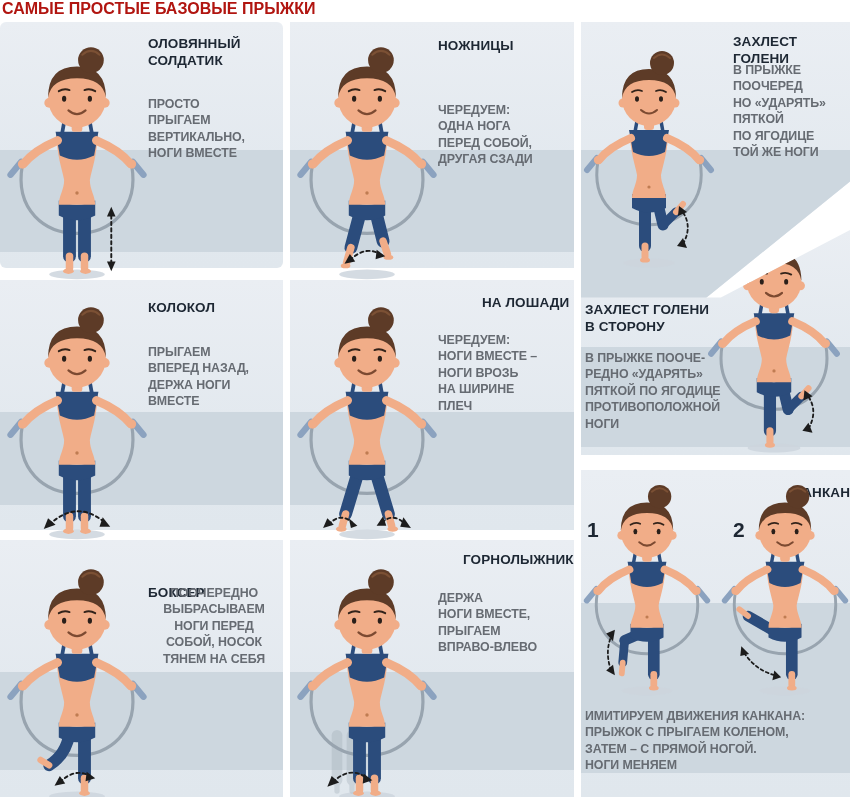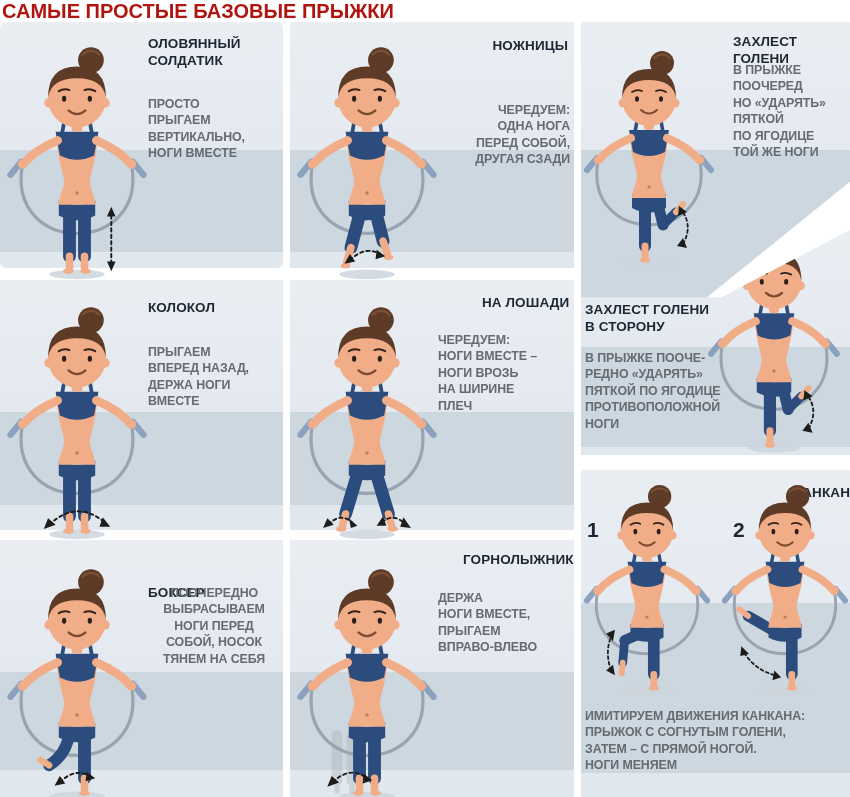--- a/index.html
+++ b/index.html
@@ -1,33 +1,33 @@
 <!DOCTYPE html>
 <html lang="ru"><head>
 <meta charset="utf-8">
 <style>
   html,body{margin:0;padding:0;background:#ffffff;}
   .board{position:relative;width:850px;height:797px;background:#ffffff;overflow:hidden;
          font-family:"Liberation Sans",sans-serif;}
-  .main-title{position:absolute;left:2px;top:0px;font-size:20px;font-weight:bold;
+  .main-title{position:absolute;left:2px;top:0px;font-size:16px;font-weight:bold;
               color:#b11510;letter-spacing:0px;white-space:nowrap;}
   .panel{position:absolute;background:linear-gradient(180deg,#eaeef3 0%,#e3e9ef 55%,#e0e7ed 100%);}
   .floor{position:absolute;left:0;right:0;background:#cdd7df;}
   .p-title{position:absolute;font-size:13.5px;font-weight:bold;color:#1d2733;
            line-height:1.25;white-space:pre-line;letter-spacing:0.1px;}
   .p-desc{position:absolute;font-size:12.4px;font-weight:bold;color:#666b72;
           line-height:1.32;white-space:pre-line;letter-spacing:-0.1px;}
   .figure{position:absolute;}
   .figure svg{display:block;width:100%;height:auto;}
   .col3{position:absolute;left:581px;top:22px;width:269px;height:775px;}
   .col3 .panel{left:0;width:269px;}
   .step-num{position:absolute;font-size:21px;font-weight:bold;color:#1d2733;}
   
   #p1{left:0;top:22px;width:283px;height:246px;border-radius:6px;}
-  #p2{left:290px;top:22px;width:284px;height:246px;text-align:right;}
+  #p2{left:290px;top:22px;width:284px;height:246px;}
   #p4{left:0;top:280px;width:283px;height:250px;}
   #p5{left:290px;top:280px;width:284px;height:250px;}
   #p7{left:0;top:540px;width:283px;height:257px;}
   #p8{left:290px;top:540px;width:284px;height:257px;}
   #p3{top:0;height:290px;clip-path:polygon(0 0,100% 0,100% 55%,40% 100%,0 100%);}
   #p6{top:208px;height:225px;clip-path:polygon(0 30%,52% 30%,100% 0,100% 100%,0 100%);}
   #p9{top:448px;height:327px;}
 </style>
 </head>
 <body>
@@ -522,19 +522,19 @@
             <path d="M77,43 Q82,41 87,44" stroke="#33231a" stroke-width="1.8" stroke-linecap="round" fill="none"></path>
     <ellipse cx="58" cy="51" rx="2" ry="2.8" fill="#2a1f1a"></ellipse>
             <ellipse cx="82" cy="51" rx="2" ry="2.8" fill="#2a1f1a"></ellipse>
     <path d="M62,62 Q70,69 78,62" stroke="#7c4a31" stroke-width="2" stroke-linecap="round" fill="none"></path>
     <path d="M28,176 Q40,194 60,199" stroke="#1c1c1c" stroke-width="1.8" stroke-dasharray="3,3" stroke-linecap="round" fill="none"></path>
             <polygon points="25,169 24,179 33,177" fill="#1c1c1c"></polygon>
             <polygon points="66,201 57,204 59,194" fill="#1c1c1c"></polygon>
   </svg>
         </div>
       <div class="p-desc" style="left:4px;top:238px;width:262px;">ИМИТИРУЕМ ДВИЖЕНИЯ КАНКАНА:
-ПРЫЖОК С СОГНУТЫМ ГОЛЕНИ,
+ПРЫЖОК С ПРЫГАЕМ КОЛЕНОМ,
 ЗАТЕМ – С ПРЯМОЙ НОГОЙ.
 НОГИ МЕНЯЕМ</div>
     </div>
 
   </div>
 </div>
 
 </body></html>

